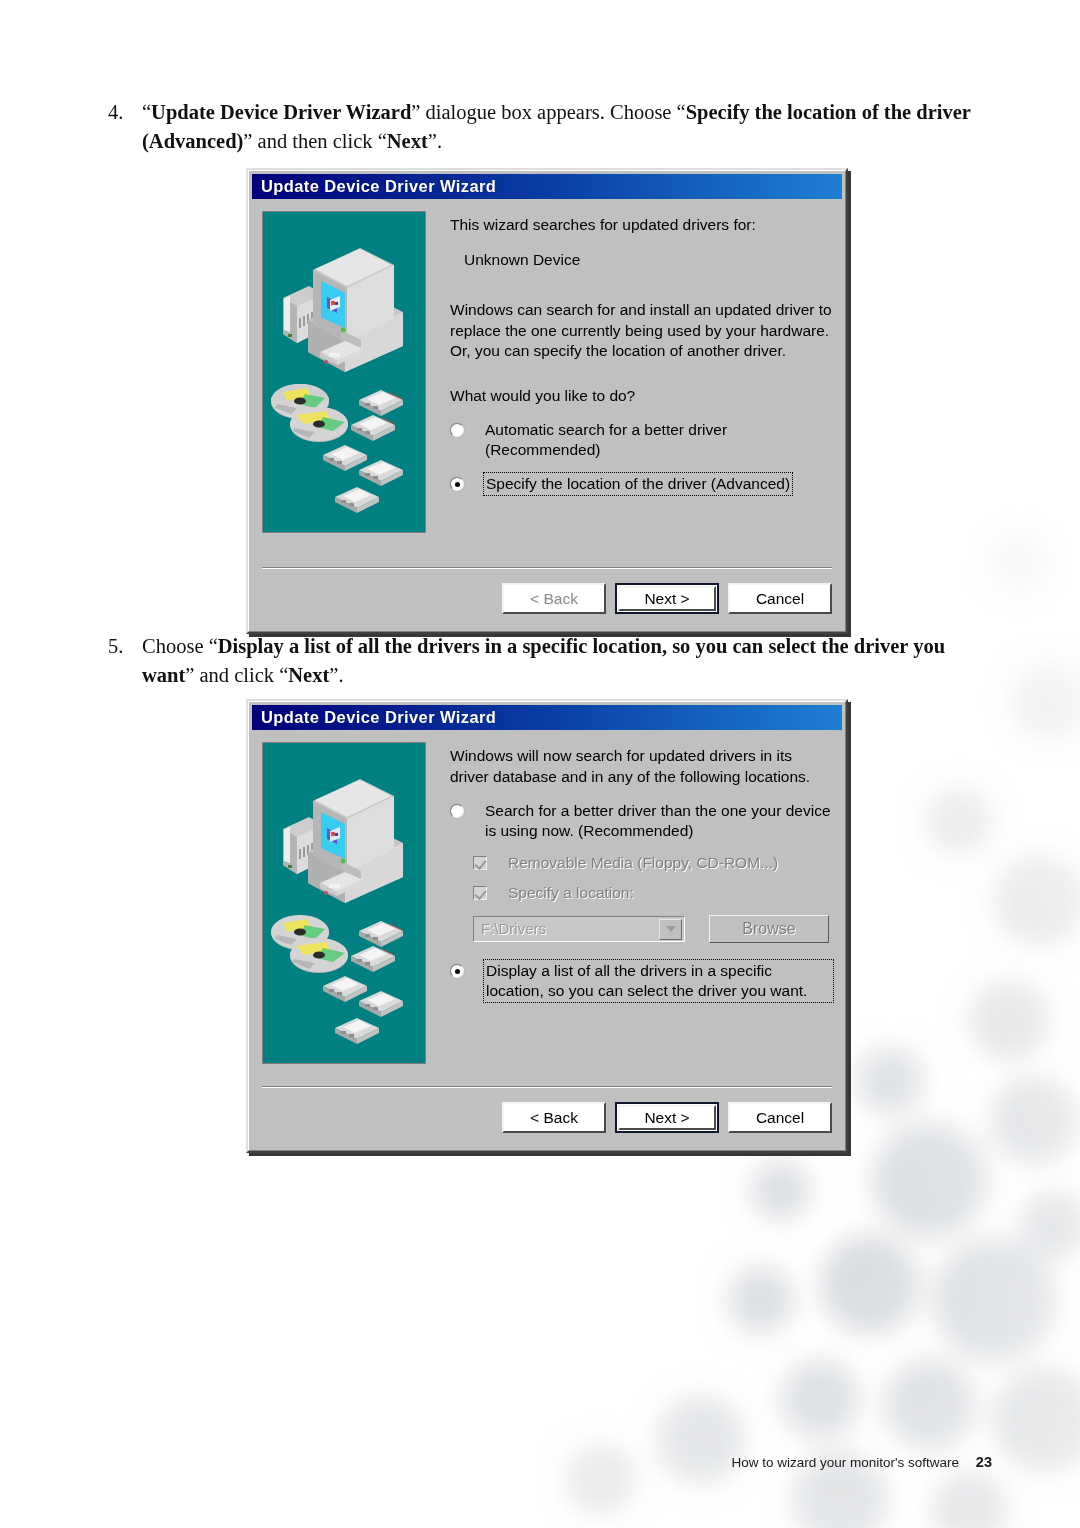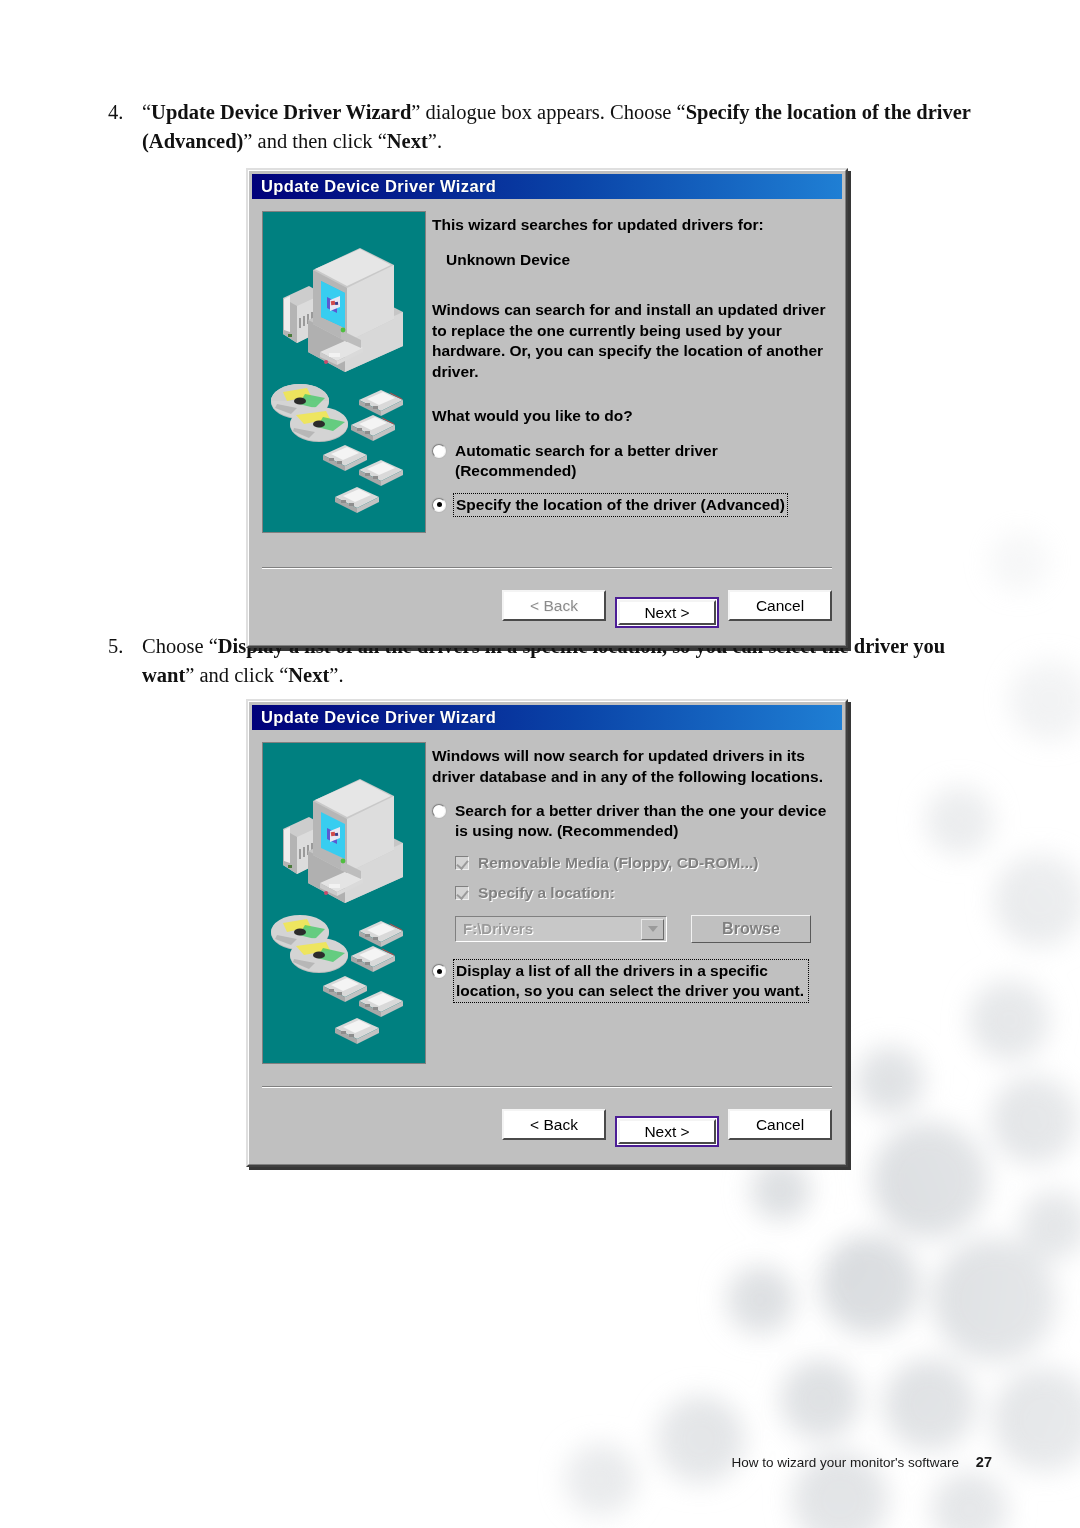--- a/index.html
+++ b/index.html
@@ -80,36 +80,35 @@
     border:1px solid #808080;
     position:relative;
     flex:0 0 auto;
     overflow:hidden;
   }
   .illus svg{ display:block; }
 
   
   .content{
     flex:1 1 auto;
-    padding-left:6px;
+    padding-left:24px;
     padding-top:4px;
     color:#000;
     font-size:15.5px;
     line-height:20.5px;
     font-family:"Liberation Sans", sans-serif;
-    font-weight:bold;
   }
   .content p{ margin:0; }
   .gap-sm{ height:14px; }
   .gap-md{ height:24px; }
   .gap-lg{ height:30px; }
   .indent{ padding-left:14px; }
 
   
-  .optrow{ display:flex; align-items:flex-start; margin-top:14px; }
+  .optrow{ display:flex; align-items:flex-start; margin-top:14px;gap:12px; }
   .radio{
     width:14px; height:14px; border-radius:50%;
     background:#fff;
     border-top:1.5px solid #808080;
     border-left:1.5px solid #808080;
     border-right:1.5px solid #f2f2f2;
     border-bottom:1.5px solid #f2f2f2;
     box-shadow:0 0 0 1px #b8b8b8;
     flex:0 0 auto; margin-top:3px; margin-right:9px;
     position:relative;
@@ -205,23 +204,22 @@
     background:#ffffff;
     border-top:2px solid #f4f4f4;
     border-left:2px solid #f4f4f4;
     border-right:2px solid #4a4a4a;
     border-bottom:2px solid #4a4a4a;
     display:flex; align-items:center; justify-content:center;
     font-size:15.5px; color:#000;
     font-family:"Liberation Sans", sans-serif;
   }
   .btn.def{
-    border:2px solid #4c1d95;
+    border:2px solid #0f172a;
     position:relative;
-    margin-top:14px;
   }
   .btn.def .innerb{
     position:absolute; inset:1px;
     border-top:2px solid #f4f4f4;
     border-left:2px solid #f4f4f4;
     border-right:2px solid #4a4a4a;
     border-bottom:2px solid #4a4a4a;
   }
   .btn.def span{ position:relative; z-index:1; }
   .btn.dis{ color:#8b8b8b; text-shadow:1px 1px 0 #f4f4f4; }
@@ -601,14 +599,14 @@
       </div>
       <div class="btn">
         <span>Cancel</span>
       </div>
     </div>
   </div>
 </div>
 
 <div class="footer">
   <span>How to wizard your monitor's software</span>
-  <span class="pg">27</span>
+  <span class="pg">23</span>
 </div>
 
 </body></html>

